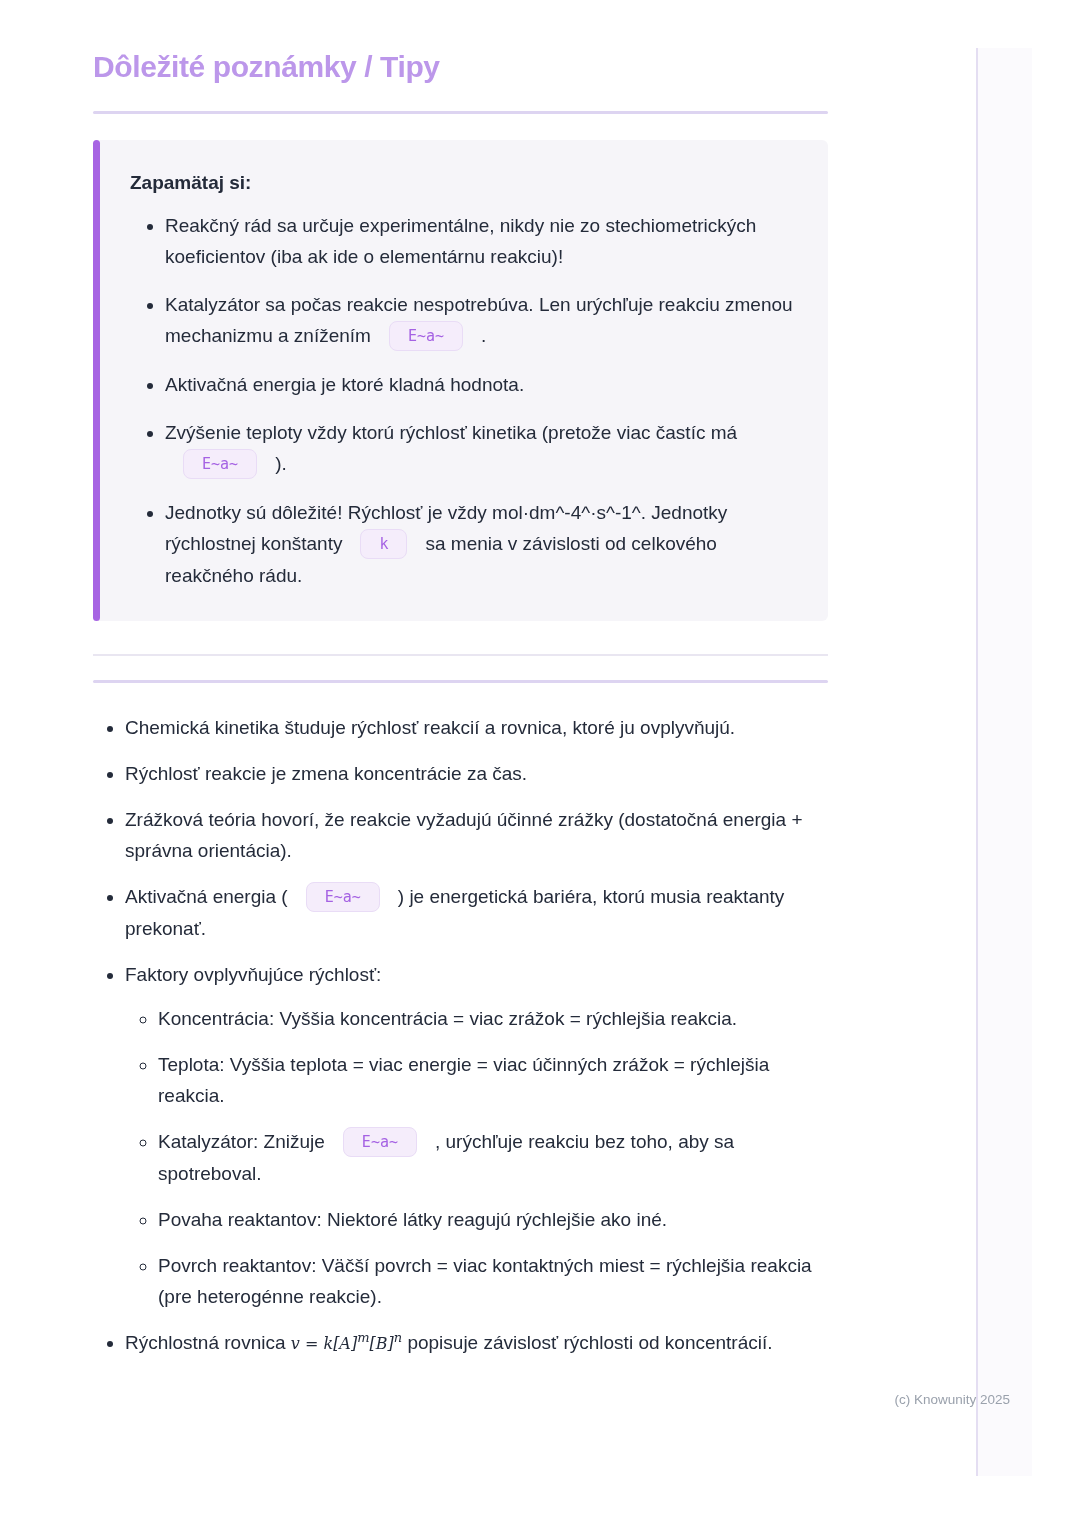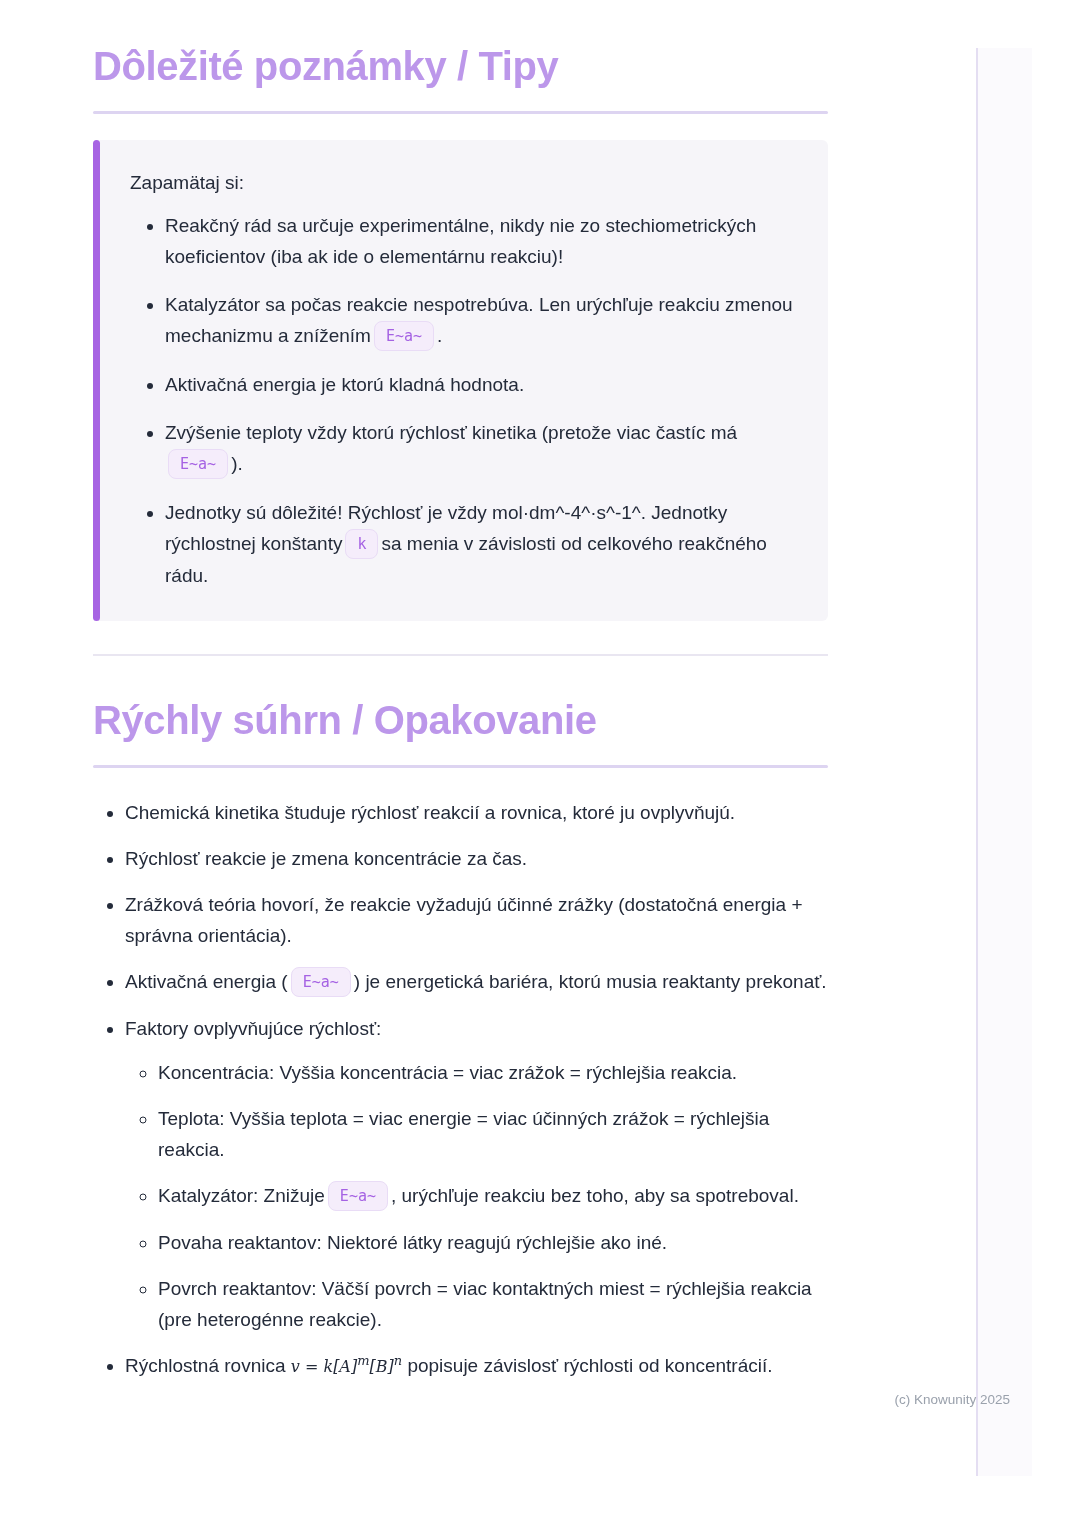--- a/index.html
+++ b/index.html
@@ -19,40 +19,40 @@
   *{box-sizing:border-box;}
   html,body{margin:0;padding:0;}
   body{
     width:1080px;height:1528px;background:#ffffff;position:relative;overflow:hidden;
     font-family:"Liberation Sans",sans-serif;color:var(--text);
     -webkit-font-smoothing:antialiased;
   }
   .page-edge-area{position:absolute;left:978px;top:48px;width:54px;height:1428px;background:var(--page-edge-bg);z-index:0;}
   .page-edge-line{position:absolute;left:976px;top:48px;width:2px;height:1428px;background:var(--page-edge-line);z-index:1;}
   .content{position:relative;z-index:2;width:735px;margin-left:93px;padding-top:46px;}
-  .section-title{font-size:40px;line-height:41px;font-weight:700;color:var(--heading);margin:0;letter-spacing:-0.4px;}
+  .section-title{font-size:30px;line-height:41px;font-weight:700;color:var(--heading);margin:0;letter-spacing:-0.4px;}
   .heading-rule{height:3px;background:var(--heading-rule);border:none;margin:24px 0 0;border-radius:2px;}
   .section-rule{height:2px;background:var(--section-rule);border:none;margin:33px 0 0;}
   .h2{margin-top:44px;}
   .callout{position:relative;margin-top:26px;background:var(--callout-bg);border-radius:6px;padding:27px 34px 30px 37px;}
   .callout-bar{position:absolute;left:0;top:0;bottom:0;width:7px;border-radius:7px;background:var(--callout-border);}
-  .callout-heading{font-weight:400;font-size:19px;line-height:31px;}
+  .callout-heading{font-weight:700;font-size:19px;line-height:31px;}
   .callout-list{margin:12px 0 0;padding-left:35px;list-style:disc;}
   .callout-list > li{font-size:19px;line-height:31px;margin-bottom:17px;}
   .callout-list > li:last-child{margin-bottom:0;}
   .summary-list{margin:29px 0 0;padding-left:32px;list-style:disc;}
   .summary-list > li{font-size:19px;line-height:31px;margin-bottom:15px;}
   .sub-list{margin:13px 0 0;padding-left:33px;list-style:circle;}
   .sub-list > li{font-size:19px;line-height:31px;margin-bottom:15px;}
   .sub-list > li:last-child{margin-bottom:0;}
   .b{font-weight:400;}
   .chip{
     display:inline-block;font-family:"DejaVu Sans Mono",monospace;font-size:15px;line-height:1;
     color:var(--chip-text);background:var(--chip-bg);border:1px solid var(--chip-border);
-    border-radius:8px;padding:7px 11px 6px;margin:0 3px;position:relative;top:-1px;
+    border-radius:8px;padding:7px 18px 6px;margin:0 18px;position:relative;top:-1px;
   }
   .math{font-family:"DejaVu Serif",serif;font-style:italic;font-size:16px;}
   sup.math{font-size:13px;line-height:0;vertical-align:super;}
   .watermark{position:absolute;right:70px;top:1391px;font-size:13.5px;line-height:18px;color:var(--watermark);z-index:5;}
 </style>
 </head>
 <body>
 
 <div class="page-edge-area"></div>
 <div class="page-edge-line"></div>
@@ -61,29 +61,28 @@
 
   <h1 class="section-title">Dôležité poznámky / Tipy</h1>
   <hr class="heading-rule">
 
   <div class="callout">
     <div class="callout-bar"></div>
     <div class="callout-heading">Zapamätaj si:</div>
     <ul class="callout-list">
         <li><span class="b">Reakčný rád</span><span> sa určuje </span><span class="b">experimentálne</span><span>, nikdy nie zo stechiometrických koeficientov (iba ak ide o elementárnu reakciu)!</span></li>
         <li><span class="b">Katalyzátor</span><span> sa počas reakcie </span><span class="b">nespotrebúva</span><span>. Len urýchľuje reakciu zmenou mechanizmu a znížením</span><code class="chip">E~a~</code><span>.</span></li>
-        <li><span class="b">Aktivačná energia</span><span> je ktorú </span><span class="b">kladná</span><span> hodnota.</span></li>
+        <li><span class="b">Aktivačná energia</span><span> je ktoré </span><span class="b">kladná</span><span> hodnota.</span></li>
         <li><span class="b">Zvýšenie teploty</span><span> vždy </span><span class="b">ktorú</span><span> rýchlosť kinetika (pretože viac častíc má</span><code class="chip">E~a~</code><span>).</span></li>
         <li><span class="b">Jednotky</span><span> sú dôležité! Rýchlosť je vždy mol·dm^-4^·s^-1^. Jednotky rýchlostnej konštanty</span><code class="chip">k</code><span>sa menia v závislosti od celkového reakčného rádu.</span></li>
       </ul>
   </div>
 
   <hr class="section-rule">
 
-  <h1 class="section-title h2">Rýchly súhrn / Opakovanie</h1>
   <hr class="heading-rule">
 
   <ul class="summary-list">
       <li><span class="b">Chemická kinetika</span><span> študuje rýchlosť reakcií a rovnica, ktoré ju ovplyvňujú.</span></li>
       <li><span class="b">Rýchlosť reakcie</span><span> je zmena koncentrácie za čas.</span></li>
       <li><span class="b">Zrážková teória</span><span> hovorí, že reakcie vyžadujú účinné zrážky (dostatočná energia + správna orientácia).</span></li>
       <li><span class="b">Aktivačná energia (</span><code class="chip">E~a~</code><span class="b">)</span><span> je energetická bariéra, ktorú musia reaktanty prekonať.</span></li>
       <li><span class="b">Faktory ovplyvňujúce rýchlosť:</span><ul class="sub-list">
           <li><span class="b">Koncentrácia:</span><span> Vyššia koncentrácia = viac zrážok = rýchlejšia reakcia.</span></li>
           <li><span class="b">Teplota:</span><span> Vyššia teplota = viac energie = viac účinných zrážok = rýchlejšia reakcia.</span></li>

